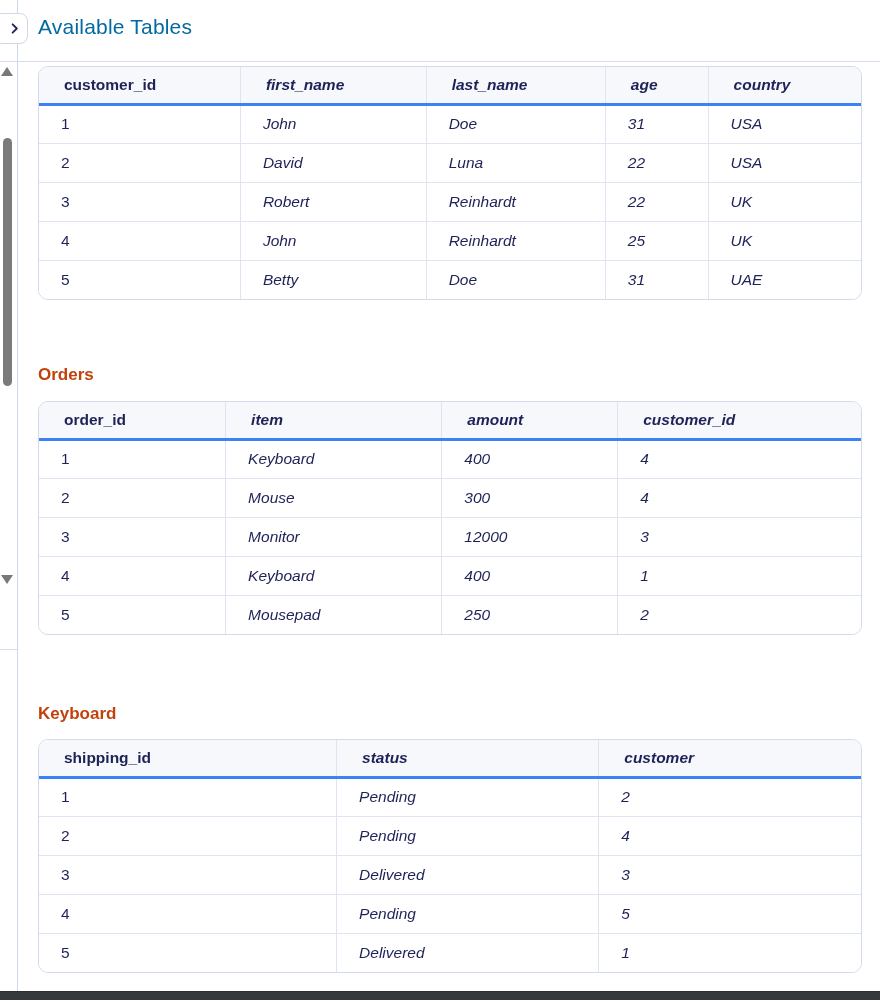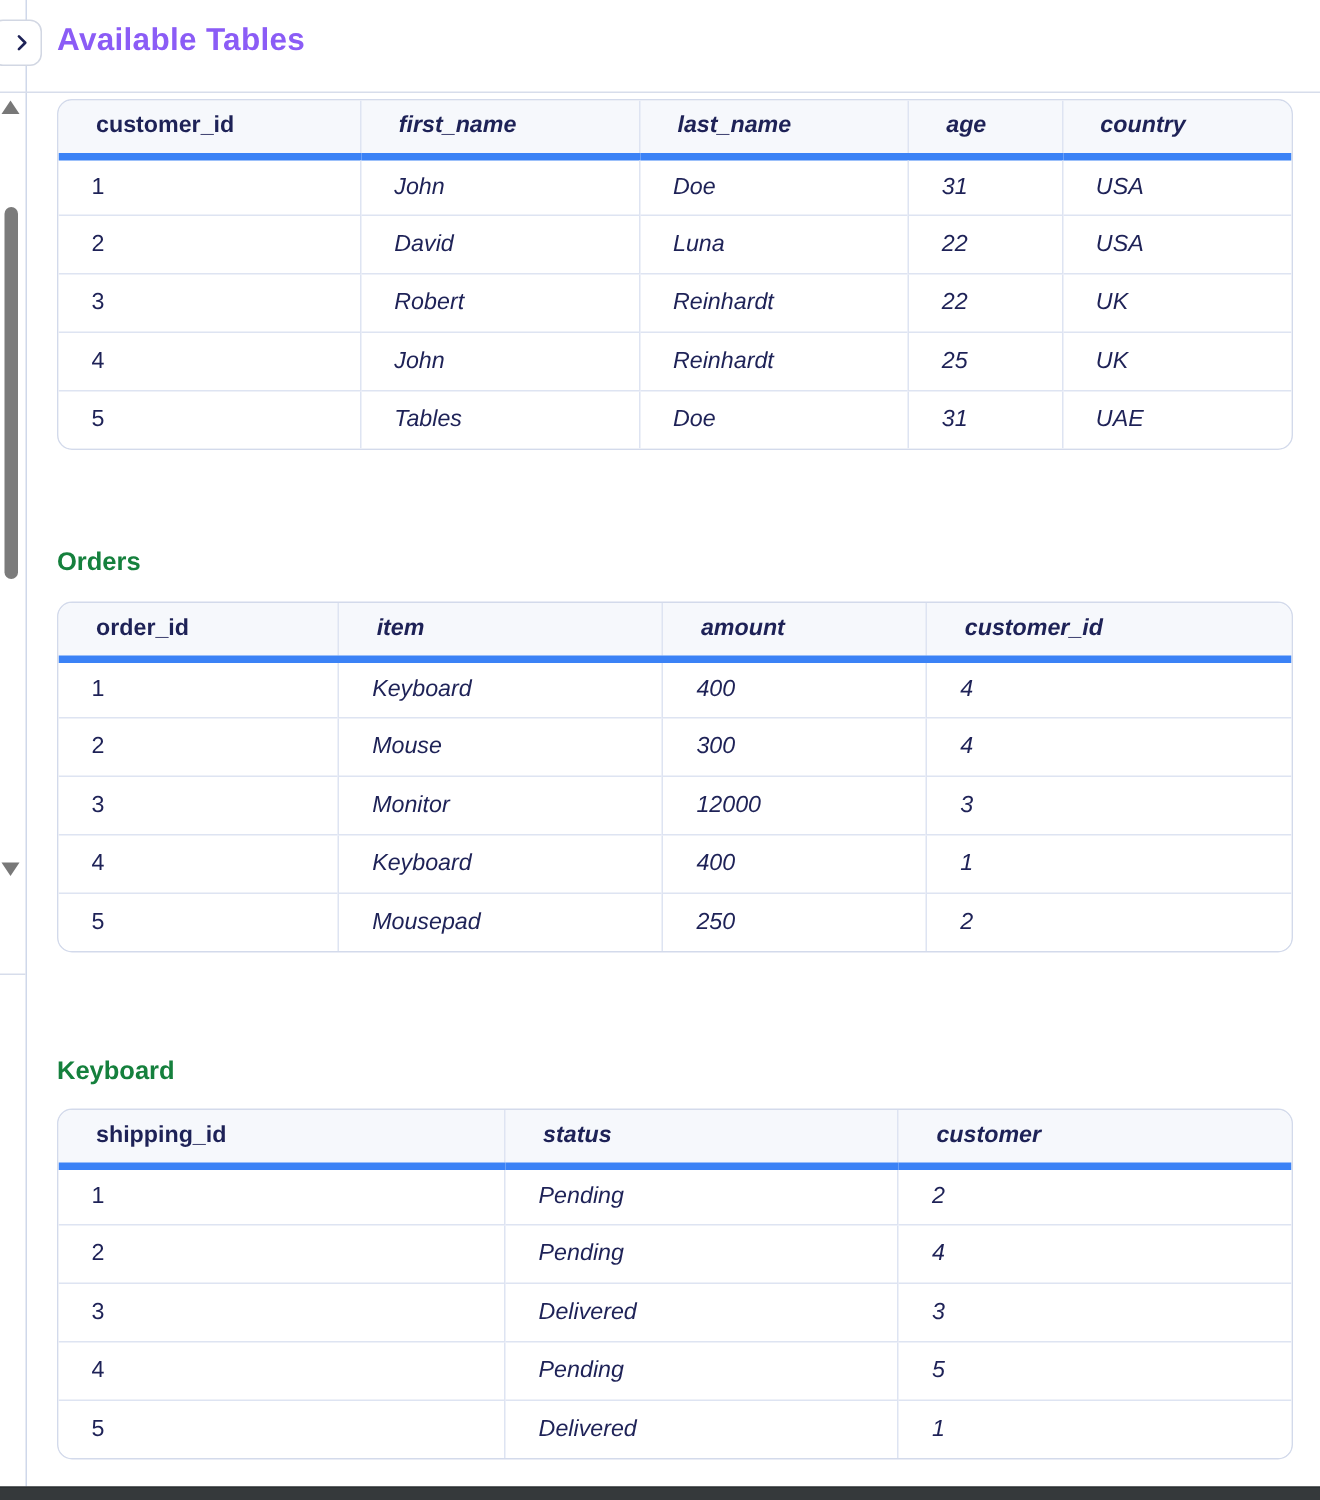--- a/index.html
+++ b/index.html
@@ -9,42 +9,42 @@
   
   .vline   { position:absolute; left:17px; top:0; width:1px; height:991px; background:#cfd8ea; }
   .hline   { position:absolute; left:0; top:61px; width:880px; height:1px; background:#d7ddeb; }
   .trackend{ position:absolute; left:0; top:649px; width:17px; height:1px; background:#d7ddeb; }
 
   
   .collapse-btn { position:absolute; left:-6px; top:13px; width:34px; height:31px;
                   background:#fff; border:1px solid #d2d7e3; border-radius:8px;
                   display:flex; align-items:center; justify-content:center; padding-left:7px;
                   cursor:pointer; z-index:3; }
-  .page-title { position:absolute; left:38px; top:15px; font-size:21px; font-weight:700;
-                color:#8b5cf6; letter-spacing:.2px; }
+  .page-title { position:absolute; left:38px; top:15px; font-size:21px; font-weight:400;
+                color:#0369a1; letter-spacing:.2px; }
 
   
   .scrollbar { position:absolute; left:0; top:62px; width:17px; height:587px; }
   .arrow { position:absolute; left:1px; width:0; height:0;
            border-left:6px solid transparent; border-right:6px solid transparent; }
   .arrow.up   { top:5px;  border-bottom:9px solid #787878; }
   .arrow.down { top:513px; border-top:9px solid #787878; }
   .thumb { position:absolute; left:3px; top:76px; width:9px; height:248px;
            background:#7b7b7b; border-radius:5px; cursor:grab; }
 
   
   .content { position:absolute; left:38px; top:66px; width:824px; }
-  .section-label { font-size:17px; font-weight:700; color:#15803d; height:22px; line-height:22px; }
+  .section-label { font-size:17px; font-weight:700; color:#c2410c; height:22px; line-height:22px; }
   .section.s1 .section-label { margin-top:64px; margin-bottom:15px; }
   .section.s2 .section-label { margin-top:68px; margin-bottom:14px; }
 
   .table-wrap { border:1px solid #d3daeb; border-radius:10px; overflow:hidden; background:#fff; }
   table { width:100%; border-collapse:collapse; table-layout:fixed; }
   th { height:37px; background:#f6f8fc; text-align:left; font-size:15.5px; font-weight:700;
-       color:#1e2257; padding:0 8px 0 25px; border-bottom:5px solid #3b82f6; }
+       color:#1e2257; padding:0 8px 0 25px; border-bottom:3px solid #3b82f6; }
   td { height:39px; font-size:15.5px; color:#1e2257; padding:0 8px 0 22px; background:#fff; }
   th + th, td + td { border-left:1px solid #dee4f2;font-style:italic; }
   tbody tr + tr td { border-top:1px solid #dee4f2; }
 
   
   .bottom-bar { position:absolute; left:0; top:991px; width:880px; height:9px;
                 background:#35393b; border-top:1px solid #2b2f31; }
 </style>
 </head>
 <body>
@@ -113,21 +113,21 @@
             </tr>
             <tr>
               <td>4</td>
               <td>John</td>
               <td>Reinhardt</td>
               <td>25</td>
               <td>UK</td>
             </tr>
             <tr>
               <td>5</td>
-              <td>Tables</td>
+              <td>Betty</td>
               <td>Doe</td>
               <td>31</td>
               <td>UAE</td>
             </tr>
           </tbody>
         </table>
       </div>
     </div>
     <div class="section s1">
       <div class="section-label">Orders</div>

